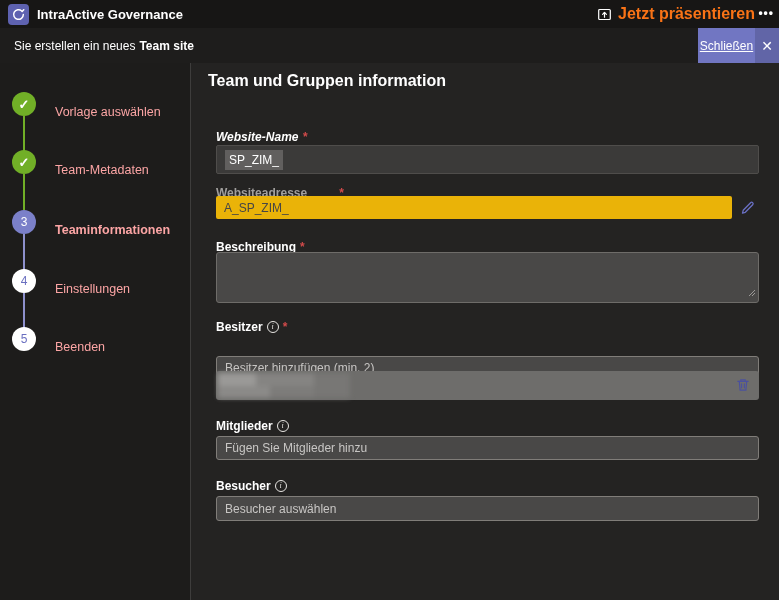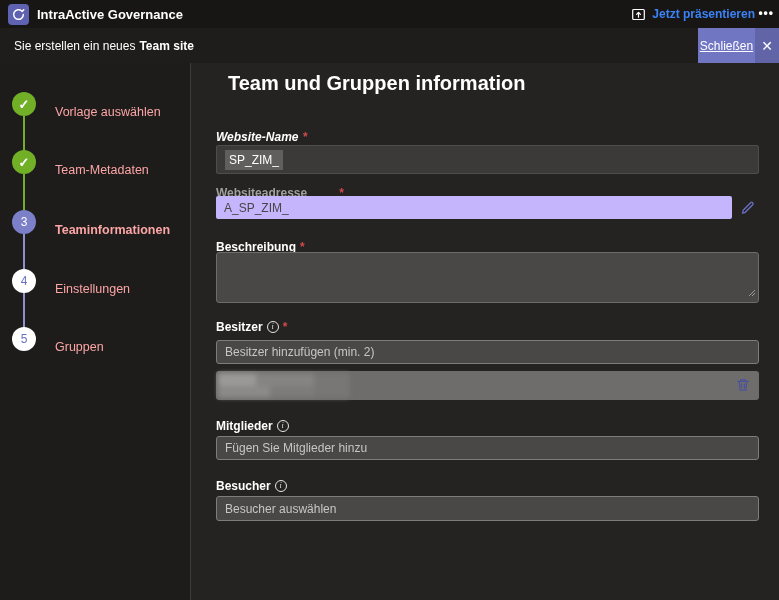--- a/index.html
+++ b/index.html
@@ -6,21 +6,21 @@
   html,body { background:#111; }
   body { font-family:"Liberation Sans", sans-serif; }
   .screen { position:relative; width:779px; height:600px; background:#242322; overflow:hidden; }
 
   
   .topbar { position:absolute; left:0; top:0; width:779px; height:28px; background:#171615; }
   .logo { position:absolute; left:8px; top:4px; width:21px; height:21px; border-radius:4px;
           background:#5e62b0; display:flex; align-items:center; justify-content:center; }
   .app-title { position:absolute; left:37px; top:7px; font-size:13px; font-weight:bold; color:#fff; }
   .present { position:absolute; right:24px; top:0; height:28px; display:flex; align-items:center; gap:6px;
-             color:#3b82f6; font-size:12px; font-weight:600; cursor:default; }
+             color:#f97316; font-size:16px; font-weight:600; cursor:default; }
   .more-dots { position:absolute; right:5px; top:6px; color:#fff; font-size:12px; font-weight:bold; letter-spacing:1px; }
 
   
   .banner { position:absolute; left:0; top:28px; width:779px; height:35px; background:#1e1d1c;text-align:right; }
   .banner-text { position:absolute; left:14px; top:0; height:35px; display:flex; align-items:center;
                  font-size:12px; color:#fff; }
   .banner-text b { margin-left:4px; }
   .close-btn { position:absolute; right:24px; top:0; width:57px; height:35px; background:#7176c2;
                color:#fff; font-size:12px; display:flex; align-items:center; justify-content:center; cursor:pointer;text-decoration:underline; }
   .close-x { position:absolute; right:0; top:0; width:24px; height:35px; background:#6165a7;
@@ -35,43 +35,43 @@
   .step-circle.done   { background:#71af27; color:#fff; font-size:13px; font-weight:bold; }
   .step-circle.active { background:#7b80c9; color:#fff; }
   .step-circle.todo   { background:#ffffff; color:#6a6fc0; }
   .step-label { position:absolute; left:55px; top:4px; font-size:12.5px; color:#fca5a5; white-space:nowrap;margin-top:9px; }
   .step-label.bold { font-weight:bold; }
   .sline { position:absolute; left:23px; width:2px; }
   .sline.green { background:#71af27; }
   .sline.lav   { background:#8d90cc; }
 
   
-  .main-title { position:absolute; left:228px; top:72px; font-size:20px; font-weight:bold; color:#fff; }
+  .main-title { position:absolute; left:208px; top:72px; font-size:16px; font-weight:bold; color:#fff; }
   .subtitle { position:absolute; left:216px; top:103px; width:545px; font-size:12.3px; color:#c8c6c4; }
 
   .flabel { position:absolute; left:216px; font-size:12px; font-weight:bold; color:#fff;
             display:flex; align-items:center; gap:4px; }
   .flabel.dim { color:#a19f9d; }
   .req { color:#d04a4a; font-weight:bold; }
   .info { display:inline-flex; width:12px; height:12px; border:1px solid #e8e6e3; border-radius:50%;
           font-size:8px; line-height:10px; align-items:center; justify-content:center;
           color:#e8e6e3; font-weight:normal; font-family:"Liberation Serif", serif; font-style:italic; cursor:pointer; }
 
   .tbox { position:absolute; left:216px; width:543px; font-size:12px; color:#fff; border-radius:2px; }
   .input-name { top:145px; height:29px; background:#3b3a39; border:1px solid #4f4d4b;
                 display:flex; align-items:center; padding-left:8px; cursor:text; }
   .input-name .sel { background:#615f5e; padding:3px 4px; }
-  .input-address { top:196px; width:516px; height:23px; background:#c4b5fd; color:#474645;
+  .input-address { top:196px; width:516px; height:23px; background:#eab308; color:#474645;
                    display:flex; align-items:center; padding-left:8px; }
   .pencil { position:absolute; left:738px; top:199px; width:20px; height:18px; cursor:pointer; }
   .textarea { top:252px; height:51px; background:#494847; border:1px solid #6e6c69; border-radius:3px; cursor:text; }
   .resize-handle { position:absolute; right:2px; bottom:2px; }
   .picker { background:#494847; border:1px solid #807d79; border-radius:3px; color:#c8c6c4;
             display:flex; align-items:center; padding-left:8px; cursor:text; }
-  .input-owners   { top:340px; height:24px;text-align:center; }
+  .input-owners   { top:356px; height:24px;text-align:center; }
   .input-members  { top:436px; height:24px; }
   .input-visitors { top:496px; height:25px; }
   .lbl-name    { top:130px;font-style:italic; }
   .lbl-address { top:186px;gap:32px; }
   .lbl-desc    { top:240px; }
   .lbl-owner   { top:320px; }
   .lbl-members { top:419px; }
   .lbl-visitors{ top:479px; }
 
   
@@ -137,21 +137,21 @@
     <div class="step" style="top:147px;">
       <div class="step-circle active">3</div>
       <span class="step-label bold">Teaminformationen</span>
     </div>
     <div class="step" style="top:206px;">
       <div class="step-circle todo">4</div>
       <span class="step-label">Einstellungen</span>
     </div>
     <div class="step" style="top:264px;">
       <div class="step-circle todo">5</div>
-      <span class="step-label">Gruppen</span>
+      <span class="step-label">Beenden</span>
     </div>
   </div>
   <div class="vdivider"></div>
 
   <div class="main-title">Team und Gruppen information</div>
 
   <div class="flabel lbl-name">
     <span>Website-Name</span>
     <span class="req">*</span>
   </div>

